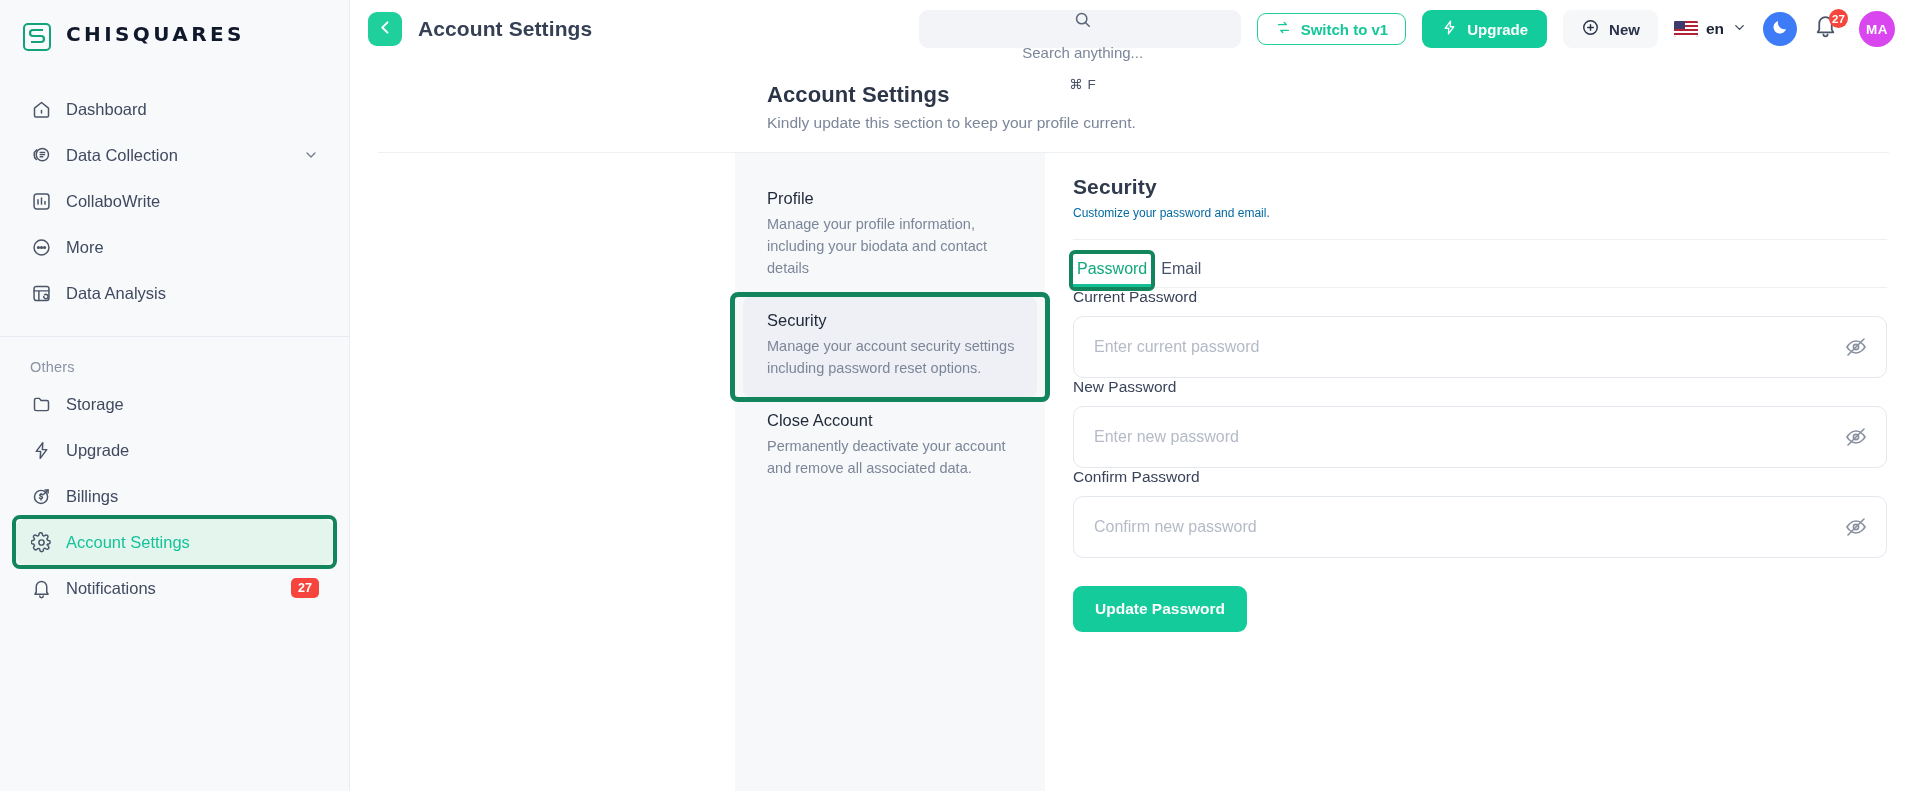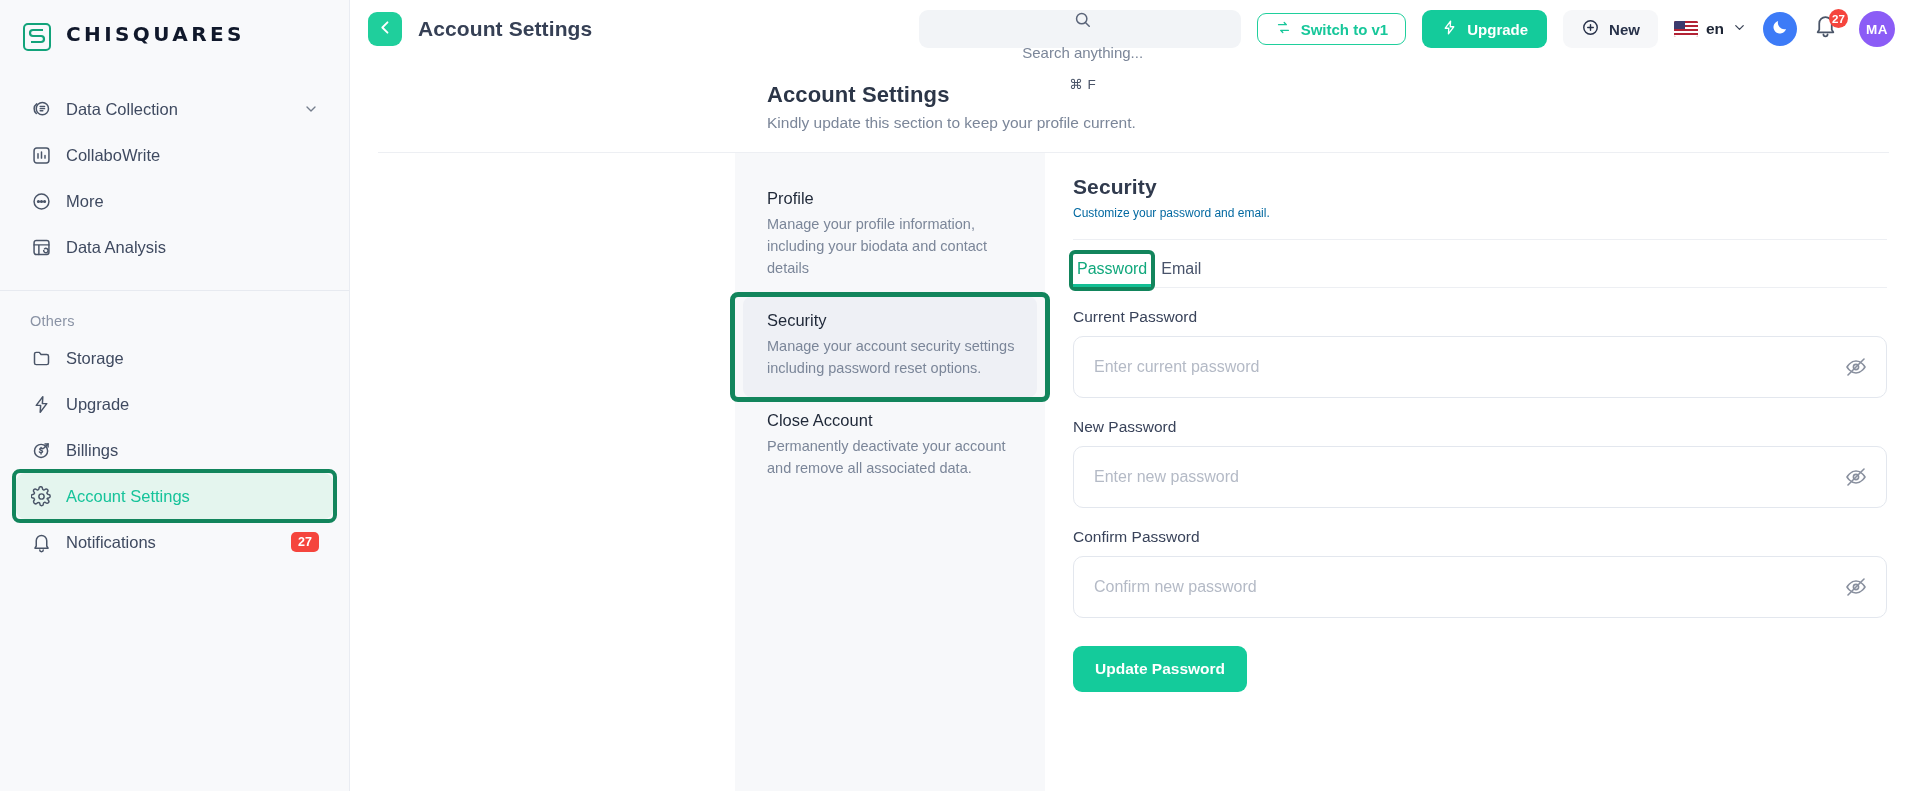--- a/index.html
+++ b/index.html
@@ -100,21 +100,21 @@
     width: 34px; height: 34px; border-radius: 50%; background: #3d7bf7;
     display: flex; align-items: center; justify-content: center; cursor: pointer; flex: 0 0 34px;
   }
   .bell-wrap { position: relative; width: 30px; height: 32px; cursor: pointer; flex: 0 0 30px; }
   .bell-badge {
     position: absolute; right: -5px; top: -4px; background: #f5453d; color: #fff;
     font-size: 11.5px; font-weight: 700; border-radius: 50%;
     min-width: 19px; height: 19px; display: flex; align-items: center; justify-content: center;
   }
   .avatar {
-    width: 36px; height: 36px; flex: 0 0 36px; border-radius: 50%; background: #8b5cf6;
+    width: 36px; height: 36px; flex: 0 0 36px; border-radius: 50%; background: #d946ef;
     color: #fff; font-size: 13.5px; font-weight: 700; display: flex;
     align-items: center; justify-content: center; cursor: pointer; letter-spacing: .5px;
   }
 
   
   .page-head { padding: 24px 0 0 14px; margin-left: 403px; }
   .page-head h1 { font-size: 22px; font-weight: 700; color: #2c3648; letter-spacing: .1px; }
   .page-head p { font-size: 15.5px; color: #7b8699; margin-top: 6px; }
   .head-rule { height: 1px; background: #edeff3; margin: 20px 28px 0 28px; }
 
@@ -139,21 +139,21 @@
   .tab {
     font-size: 16px; padding: 6px 4px 9px 4px; color: #48536a; cursor: pointer; position: relative;
   }
   .tab.active { color: #11a87c; font-weight: 500; }
   .tab.active::after {
     content: ""; position: absolute; left: 0; right: 0; bottom: 0; height: 3px; background: #14bf94;
   }
   .tab-hl { outline: 4px solid #12855c; border-radius: 2px; }
   .tabs-rule { height: 1px; background: #edeff3; margin-top: 0px; }
 
-  .field { margin-top: 20px; }
+  .field { }
   .field label { display: block; font-size: 15.5px; color: #39435a; margin-bottom: 10px; }
   .input-wrap {
     height: 62px; border: 1px solid #e3e7ee; border-radius: 10px;
     display: flex; align-items: center; padding: 0 18px 0 20px; background: #fff;
   }
   .input-wrap .val { flex: 1 1 auto; font-size: 16px; color: #b4bac6; }
   .eye { width: 24px; height: 24px; flex: 0 0 24px; cursor: pointer; opacity: .8; }
   .update-btn {
     margin-top: 28px; height: 46px; background: #14cb9b; color: #fff;
     border: none; border-radius: 9px; padding: 0 22px; font-size: 15.5px;
@@ -170,20 +170,29 @@
       <span class="brand-mark">
         <svg viewBox="0 0 30 30" width="30" height="30" fill="none" stroke="#12a37a" stroke-width="2">
           <rect x="2" y="2" width="26" height="26" rx="4"></rect>
           <path d="M21 8 H11 a3 3 0 0 0 0 6 h8 a3 3 0 0 1 0 6 H9" stroke-width="2.2"></path>
         </svg>
       </span>
       <span class="brand-name">CHISQUARES</span>
     </div>
 
     <div class="nav-group">
+      <div class="nav-item">
+        <span class="ico">
+          <svg viewBox="0 0 24 24" width="21" height="21" fill="none" stroke="#4a5568" stroke-width="1.7" stroke-linecap="round" stroke-linejoin="round">
+              <path d="M4 10.5 12 4l8 6.5V19a1.5 1.5 0 0 1-1.5 1.5h-13A1.5 1.5 0 0 1 4 19z"></path>
+              <path d="M12 13v3"></path>
+            </svg>
+        </span>
+        <span>Dashboard</span>
+      </div>
       <div class="nav-item">
         <span class="ico">
           <svg viewBox="0 0 24 24" width="21" height="21" fill="none" stroke="#4a5568" stroke-width="1.7" stroke-linecap="round" stroke-linejoin="round">
               <circle cx="13" cy="11" r="7"></circle>
               <path d="M6.5 5.5A7 7 0 0 0 6 16.5"></path>
               <path d="M10.5 8.5h5M10.5 11h5M10.5 13.5h3"></path>
             </svg>
         </span>
         <span>Data Collection</span>
         <span class="chev">

